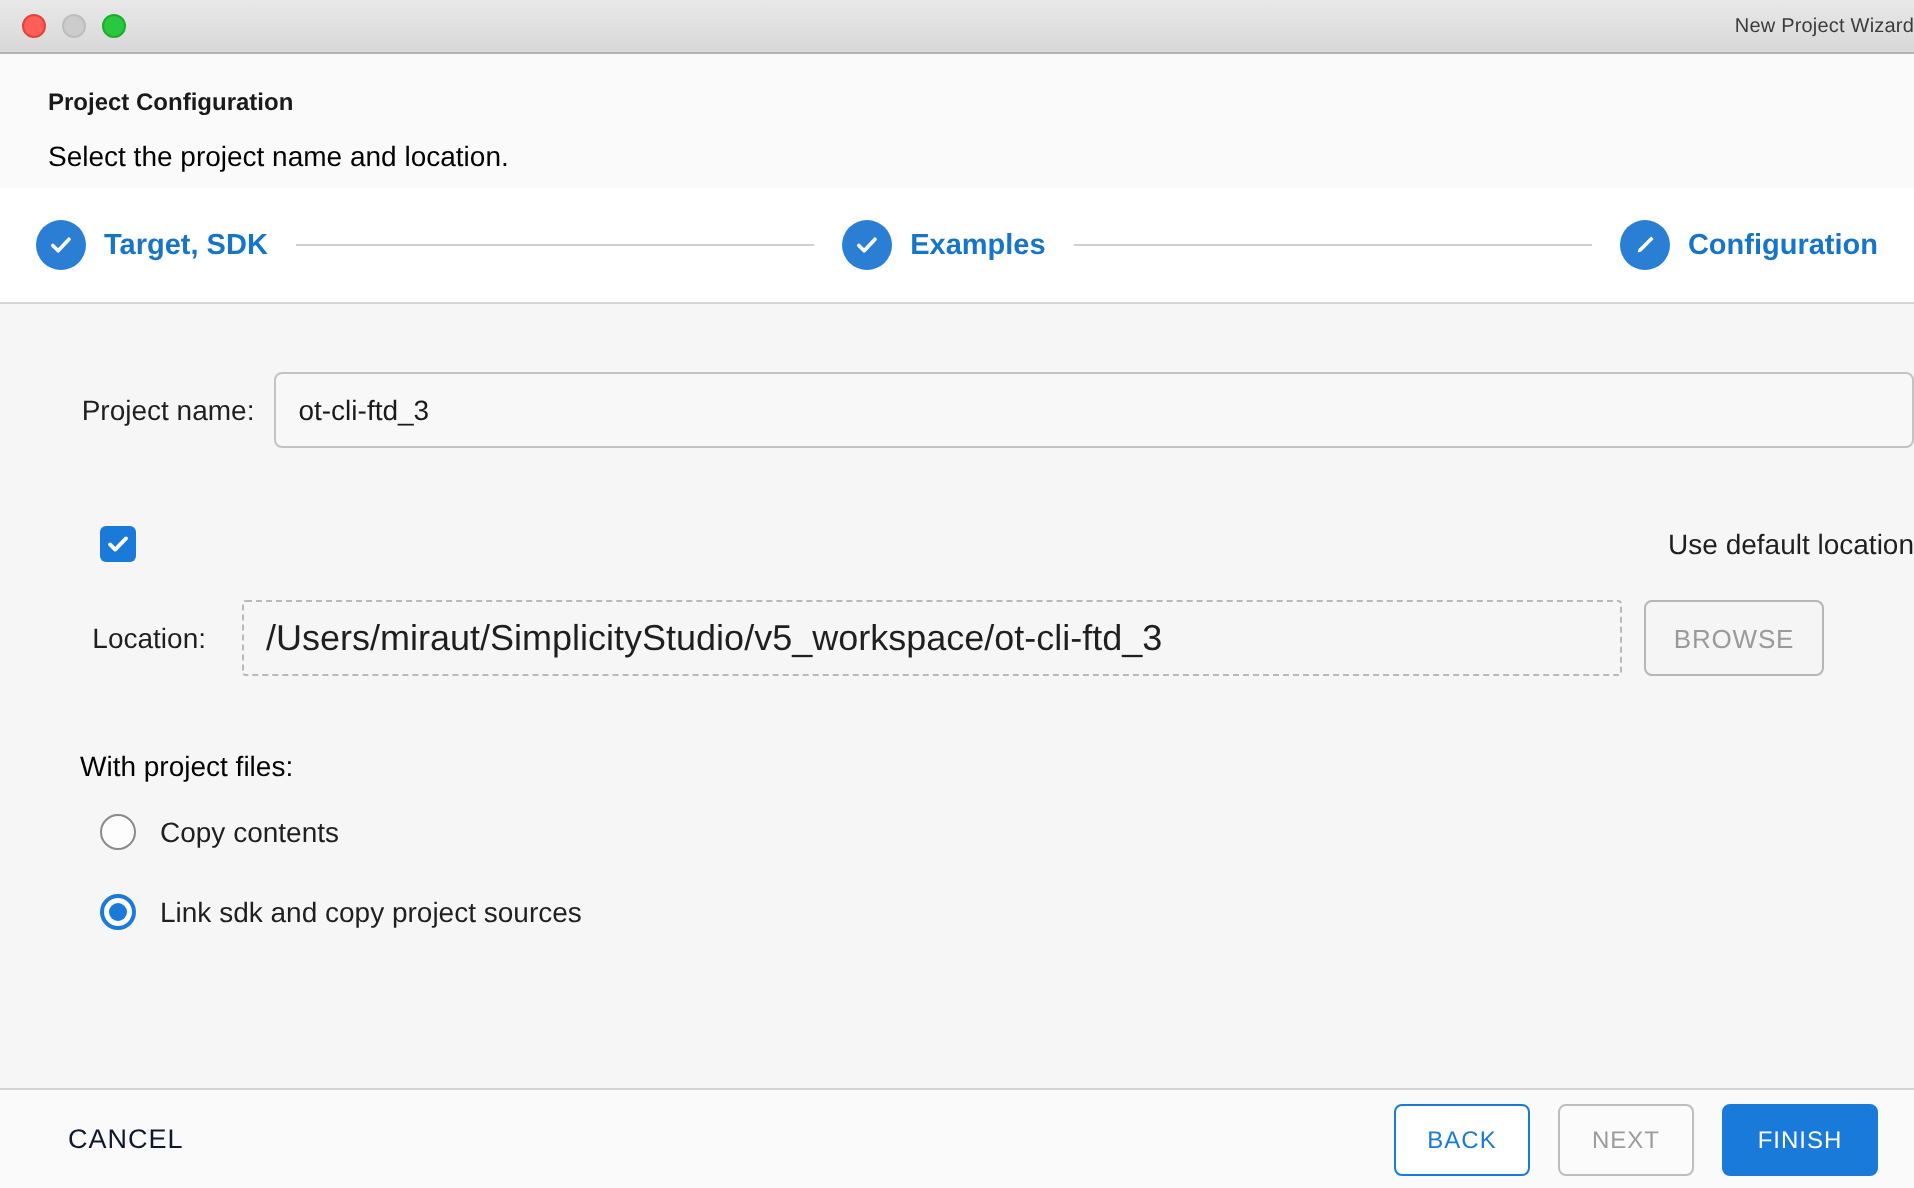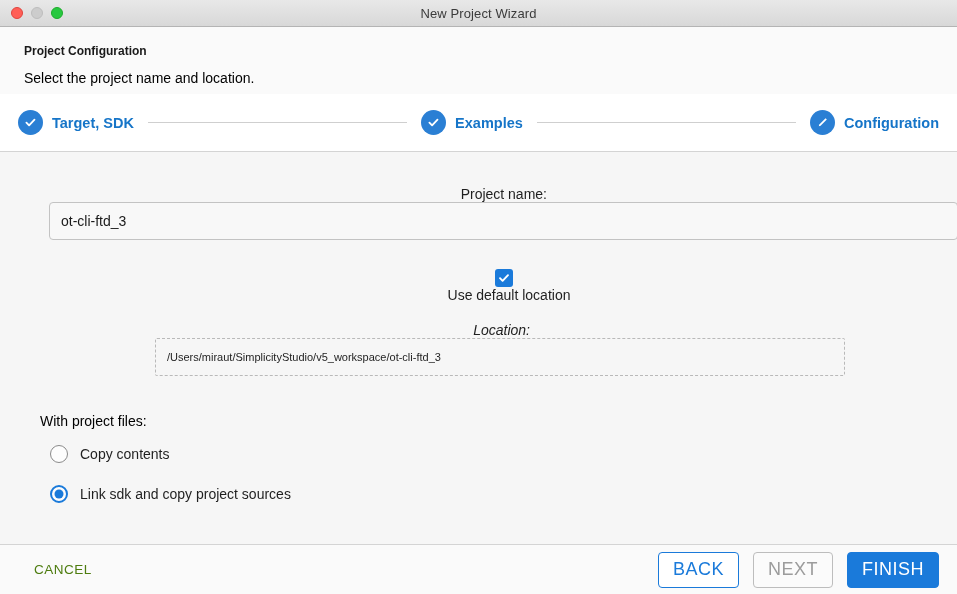--- a/index.html
+++ b/index.html
@@ -60,22 +60,22 @@
     width: 12px; height: 12px;
     border-radius: 50%;
     display: block;
   }
   .light.close  { background: #ff5f57; border: 0.5px solid #e0443e; }
   .light.min    { background: #cccccc; border: 0.5px solid #bdbdbd; }
   .light.zoom   { background: #28c840; border: 0.5px solid #1dad2b; }
 
   .titlebar-title {
     flex: 1;
-    text-align: center;
-    font-size: 13px;
+    text-align: right;
+    font-size: 10px;
     color: #3b3b3b;
     letter-spacing: 0.1px;
   }
 
   
   .header {
     flex: 0 0 67px;
     background: #fafafa;
     padding: 12px 0 0 24px;
     position: relative;
@@ -142,21 +142,20 @@
     border-bottom: 1px solid #d4d4d4;
     padding: 34px 0 0 0;
     position: relative;
     z-index: 2;
   }
 
   .row {
     display: flex;
     align-items: center;
     padding-left: 40px;
-    flex-direction: column;
   }
 
   .field-label {
     font-size: 14px;
     color: #1f1f1f;
     text-align: right;
   }
 
   
   .row-name { margin-bottom: 0; }
@@ -170,23 +169,24 @@
     border-radius: 4px;
     font-family: "Liberation Sans", sans-serif;
     font-size: 14px;
     color: #1a1a1a;
     padding: 0 11px;
     outline: none;
   }
 
   
   .row-check {
-    margin-top: 29px;
+    margin-top: 39px;
     padding-left: 50px;
     align-items: center;
+    justify-content: space-between;
   }
   .checkbox {
     width: 18px; height: 18px;
     border-radius: 3px;
     background: #1a7ada;
     display: flex;
     align-items: center;
     justify-content: center;
     flex: 0 0 18px;
   }
@@ -196,30 +196,30 @@
     color: #1f1f1f;
     margin-left: 11px;
   }
 
   
   .row-location {
     margin-top: 19px;
     padding-left: 40px;
     align-items: center;
   }
-  .row-location .field-label { width: 63px; font-style: italic; }
+  .row-location .field-label { width: 63px; }
   .location-input {
-    margin-left: 3px;
+    margin-left: 18px;
     width: 690px;
     height: 38px;
     background: #f6f6f6;
     border: 1px dashed #b9b9b9;
     border-radius: 2px;
     font-family: "Liberation Sans", sans-serif;
-    font-size: 11px;
+    font-size: 18px;
     color: #1f1f1f;
     padding: 0 11px;
     outline: none;
   }
   .browse-btn {
     margin-left: 11px;
     width: 90px;
     height: 38px;
     background: #f5f5f5;
     border: 1px solid #b6b6b6;
@@ -284,31 +284,31 @@
     padding: 0 18px 0 34px;
     position: relative;
     z-index: 2;
   }
   .cancel-btn {
     background: none;
     border: none;
     font-family: "Liberation Sans", sans-serif;
     font-size: 13.5px;
     letter-spacing: 0.5px;
-    color: #4d7c0f;
+    color: #0f172a;
     cursor: pointer;
     padding: 6px 0;
   }
   .footer-spacer { flex: 1 1 auto; }
   .fbtn {
     height: 36px;
     min-width: 68px;
     border-radius: 4px;
     font-family: "Liberation Sans", sans-serif;
-    font-size: 18px;
+    font-size: 12px;
     letter-spacing: 0.5px;
     cursor: pointer;
     margin-left: 14px;
     padding: 0 14px;
   }
   .fbtn.back {
     background: #ffffff;
     border: 1px solid #1a7ada;
     color: #1a7ada;
   }
@@ -401,20 +401,21 @@
         <svg width="14" height="14" viewBox="0 0 14 14">
           <path d="M3 7.2 L5.6 9.8 L11 4.2" stroke="#ffffff" stroke-width="1.9" fill="none" stroke-linecap="round" stroke-linejoin="round"></path>
         </svg>
       </span>
       <span class="check-label">Use default location</span>
     </div>
 
     <div class="row row-location">
       <span class="field-label">Location:</span>
       <input class="location-input" type="text" readonly="" value="/Users/miraut/SimplicityStudio/v5_workspace/ot-cli-ftd_3" style="">
+      <button class="browse-btn" disabled="">BROWSE</button>
     </div>
 
     <div class="group">
       <div class="group-label">With project files:</div>
 
 
       <div class="radio-row">
         <span class="radio"></span>
         <span class="radio-label">Copy contents</span>
       </div>

